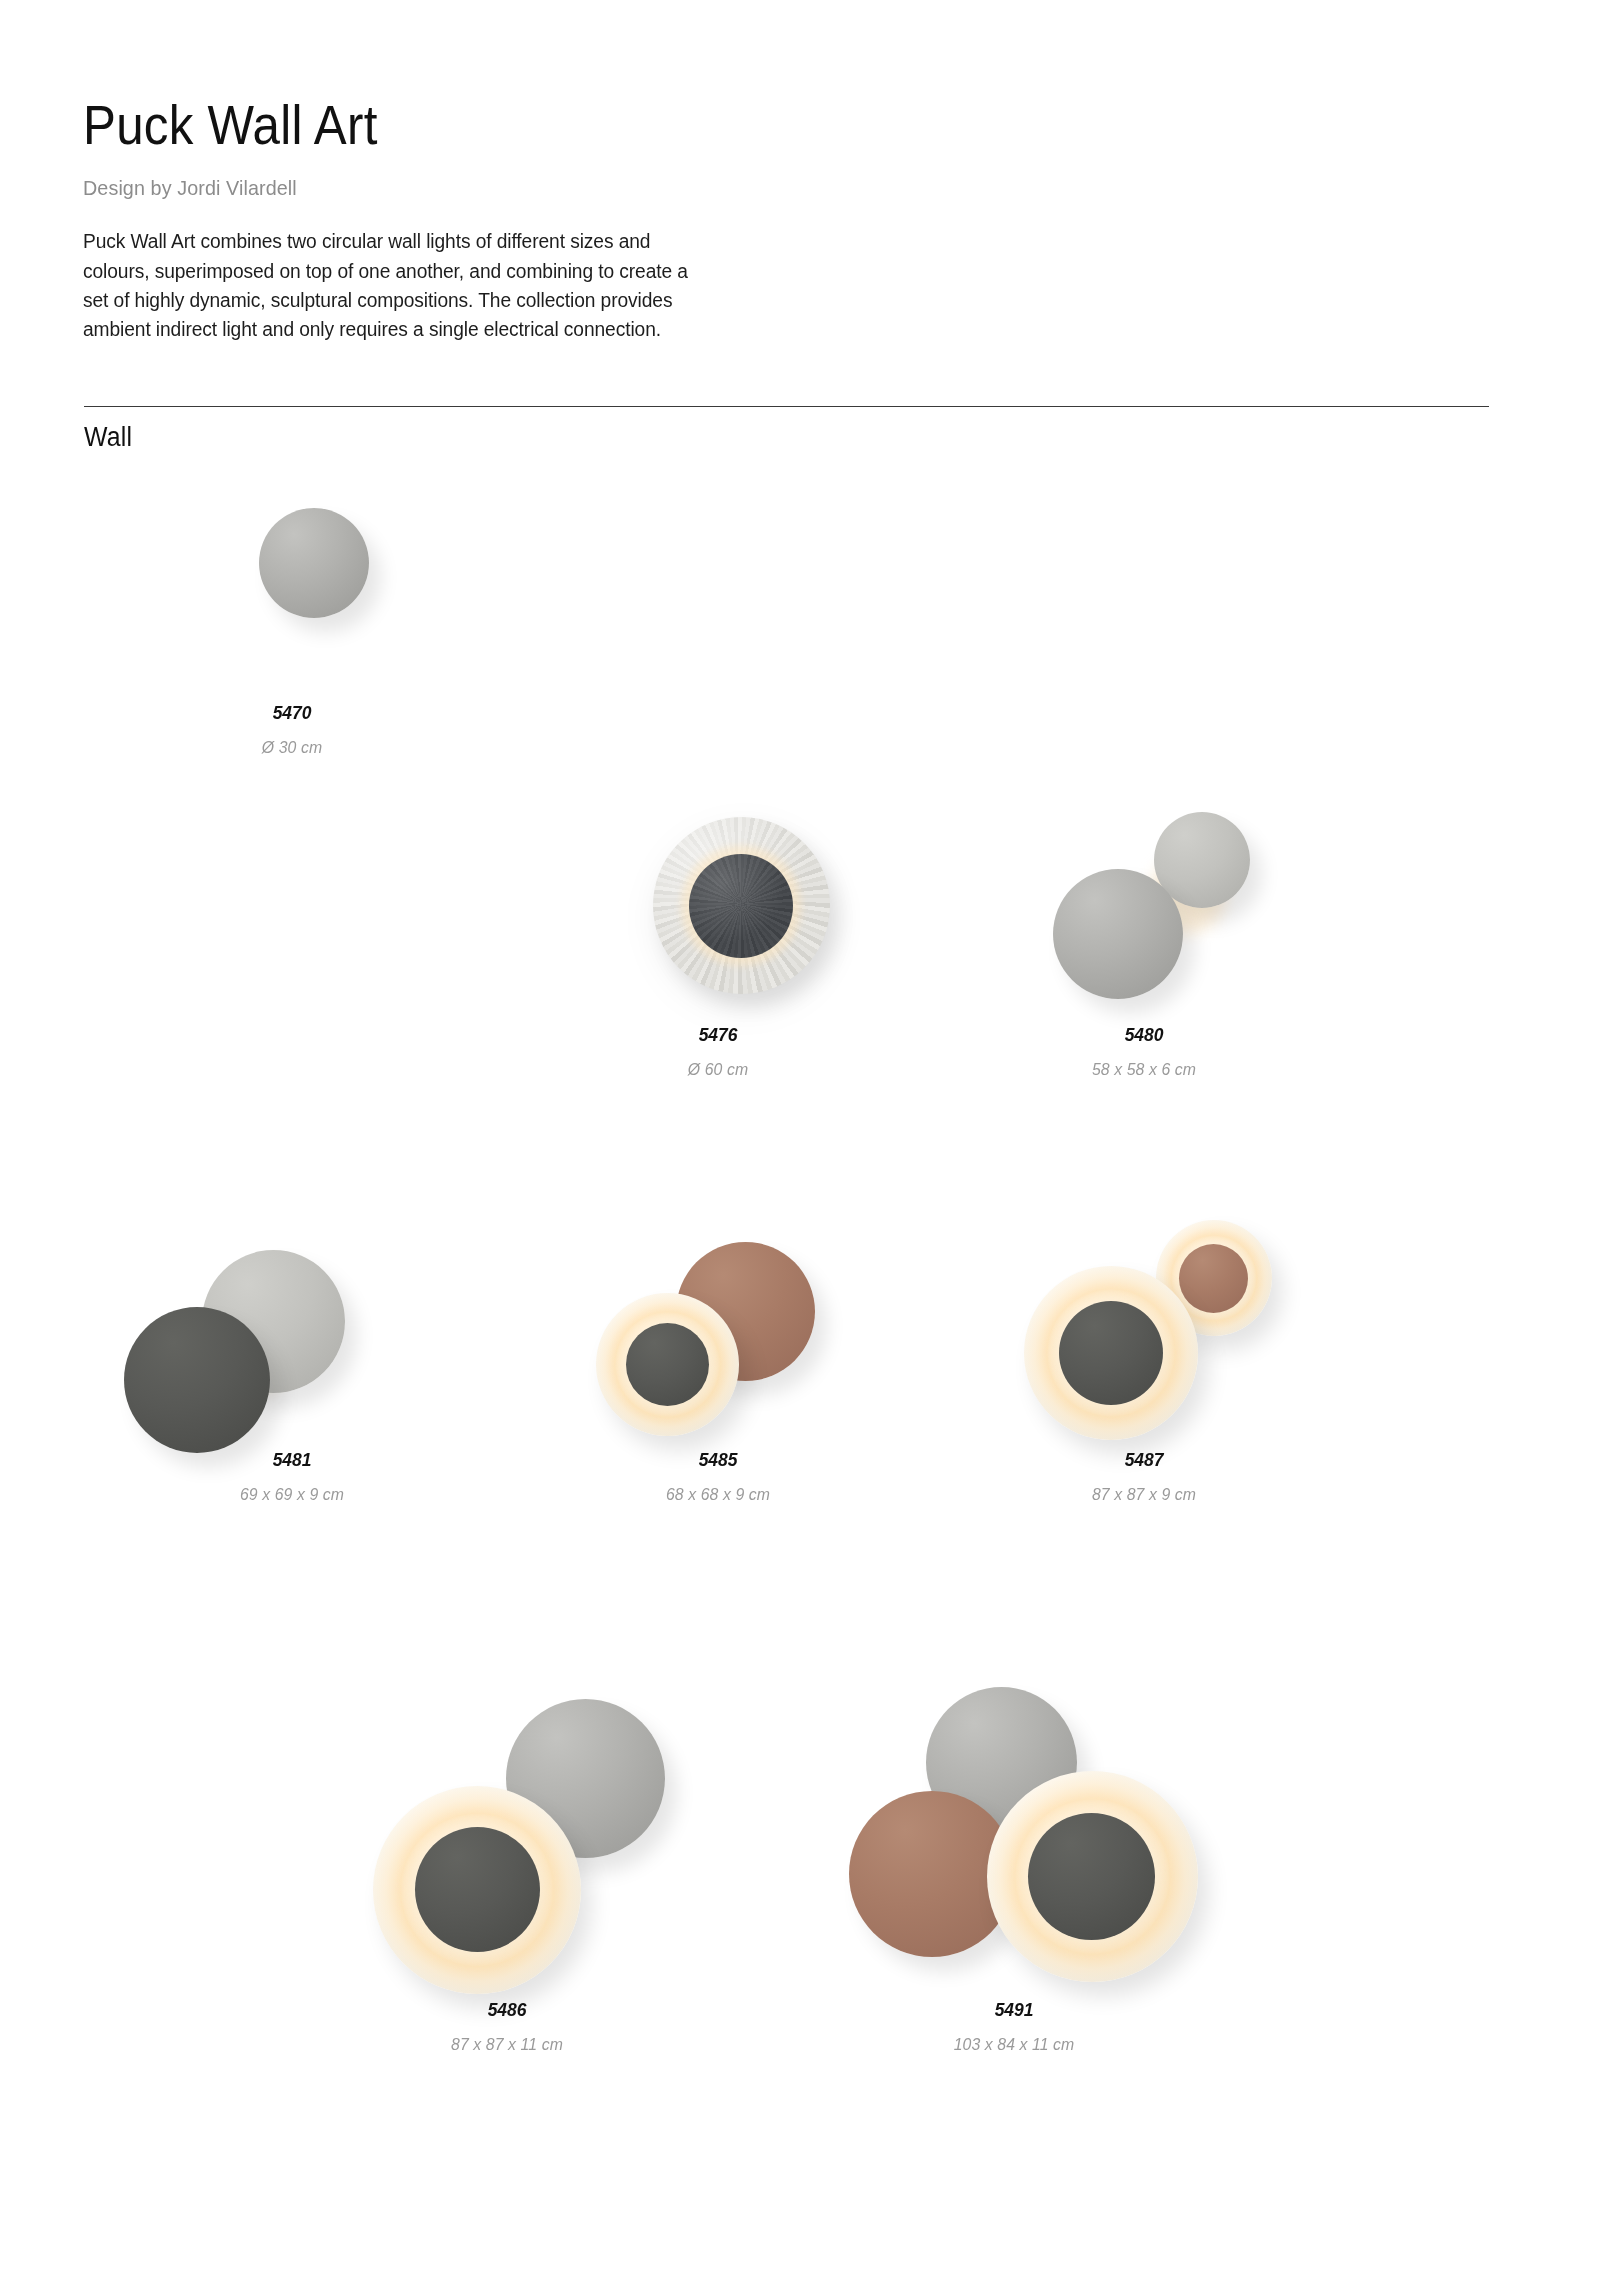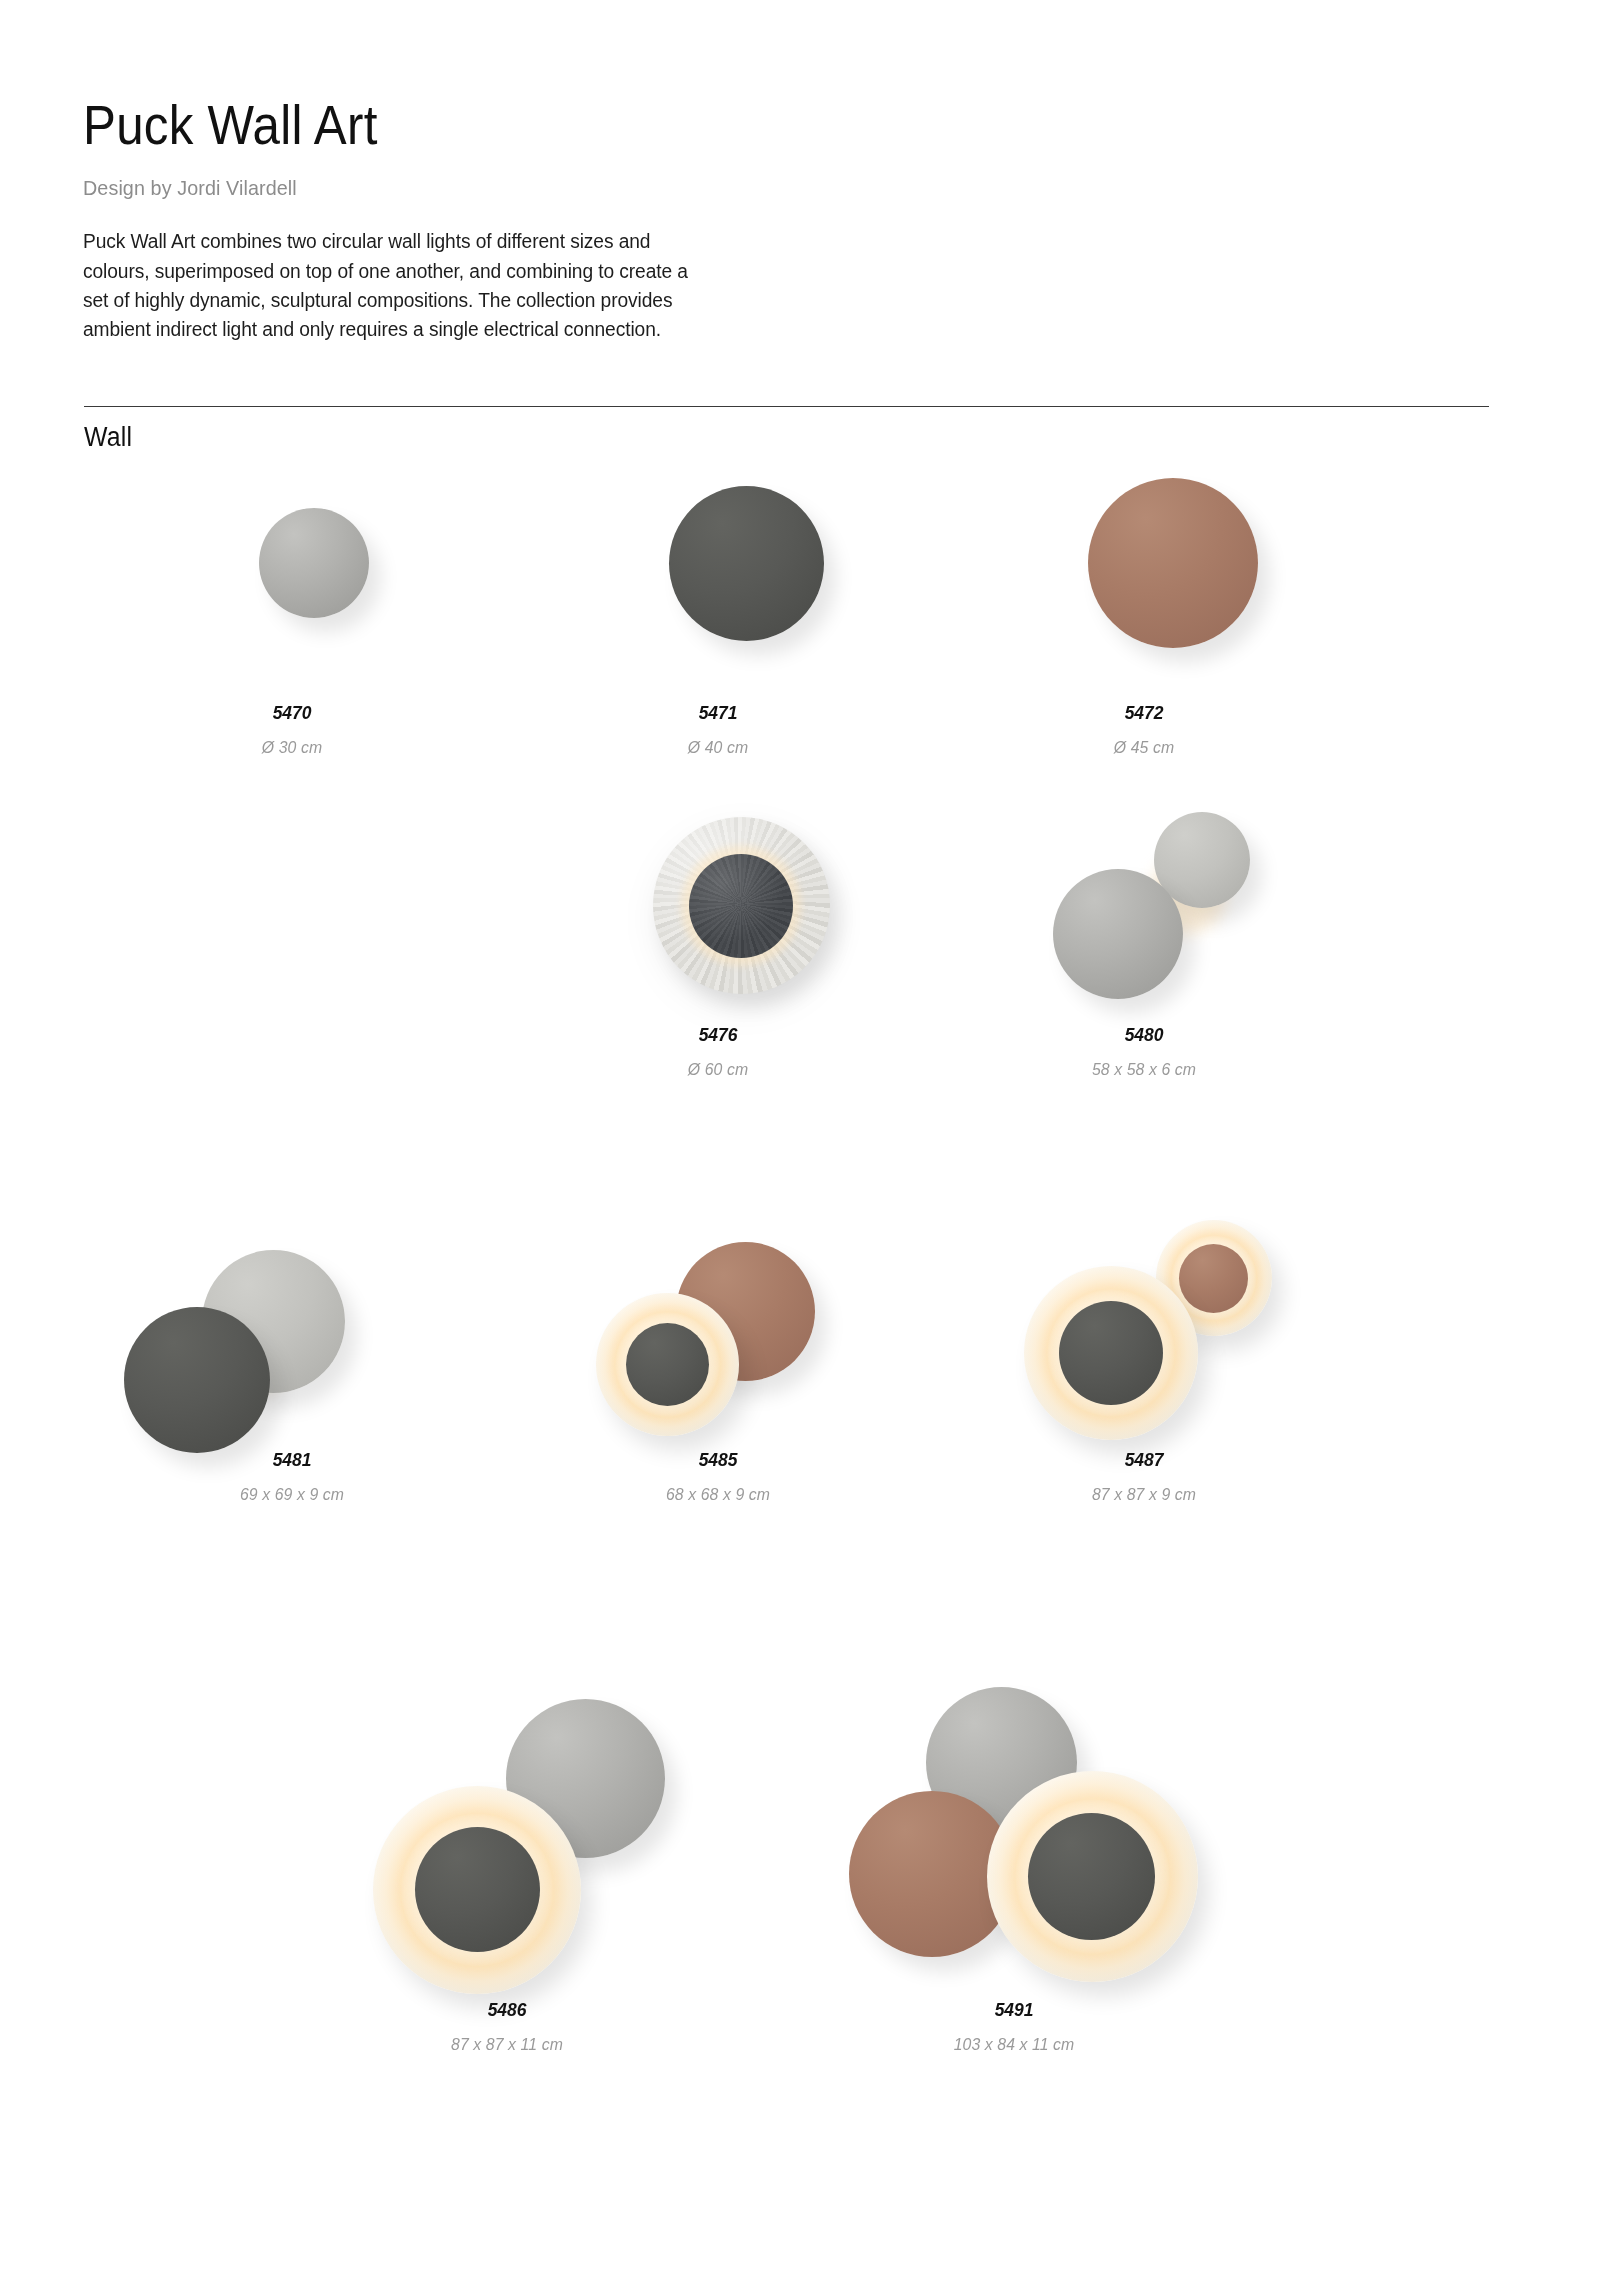--- a/index.html
+++ b/index.html
@@ -235,39 +235,21 @@
     <div class="cell" style="left:84px; top:481px;">
       <div class="stage">
         <div class="disc flat grey" style="left:175px; top:27px; width:110px; height:110px;"></div>
       </div>
       <div class="caption">
         <div class="code">5470</div>
         <div class="dims">Ø 30 cm</div>
       </div>
     </div>
 
-    <div class="cell" style="left:510px; top:481px;">
-      <div class="stage">
-        <div class="disc flat dark" style="left:159px; top:5.2px; width:155px; height:155px;"></div>
-      </div>
-      <div class="caption">
-        <div class="code">5471</div>
-        <div class="dims">Ø 40 cm</div>
-      </div>
-    </div>
-
-    <div class="cell" style="left:936px; top:481px;">
-      <div class="stage">
-        <div class="disc flat terra" style="left:152px; top:-2.6px; width:170px; height:170px;"></div>
-      </div>
-      <div class="caption">
-        <div class="code">5472</div>
-        <div class="dims">Ø 45 cm</div>
-      </div>
-    </div>
+
 
 
     <div class="cell" style="left:510px; top:803px;">
       <div class="stage">
         <div class="softshadow" style="left:148px; top:30px; width:172px; height:172px;"></div>
         <div class="disc stone" style="left:143px; top:14.3px; width:177px; height:177px;"></div>
         <div class="halo" style="left:170px; top:42px; width:122px; height:122px;"></div>
         <div class="disc stonecore-dark" style="left:179px; top:51px; width:104px; height:104px;"></div>
       </div>
       <div class="caption">

